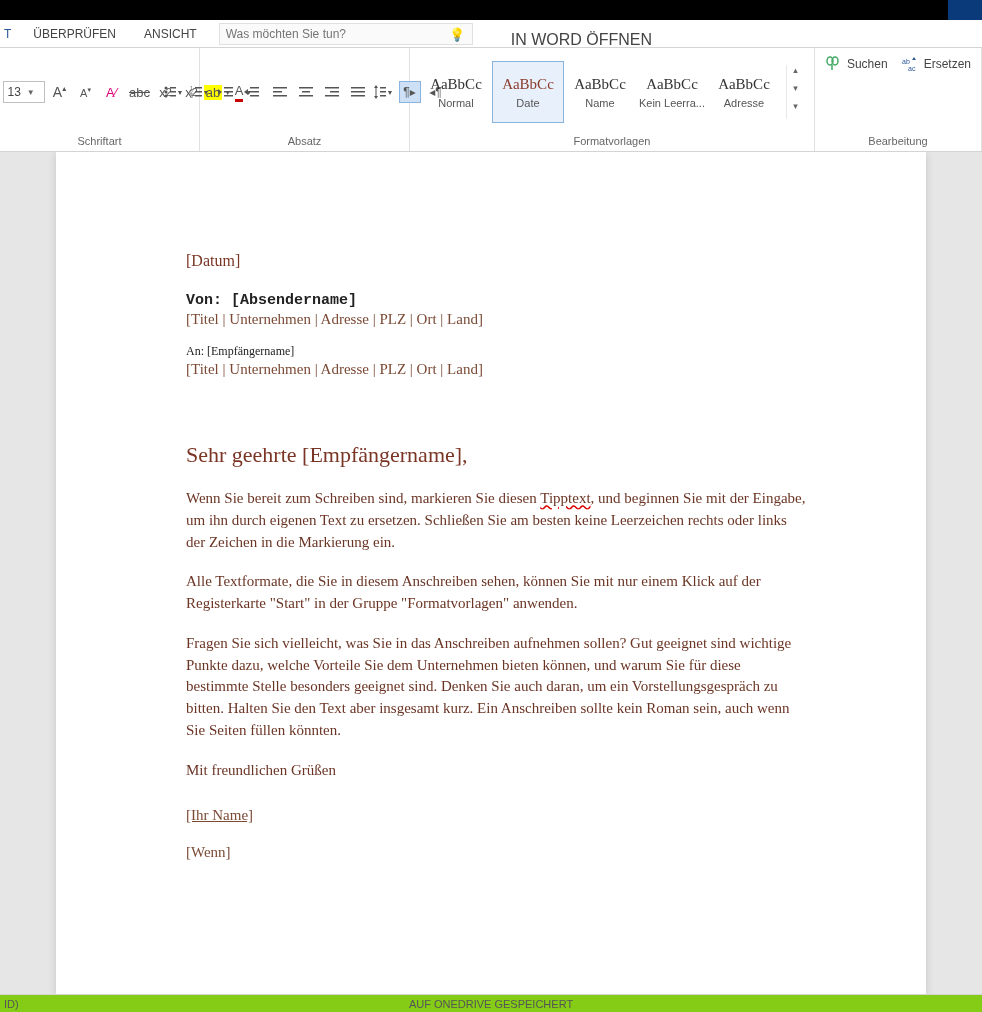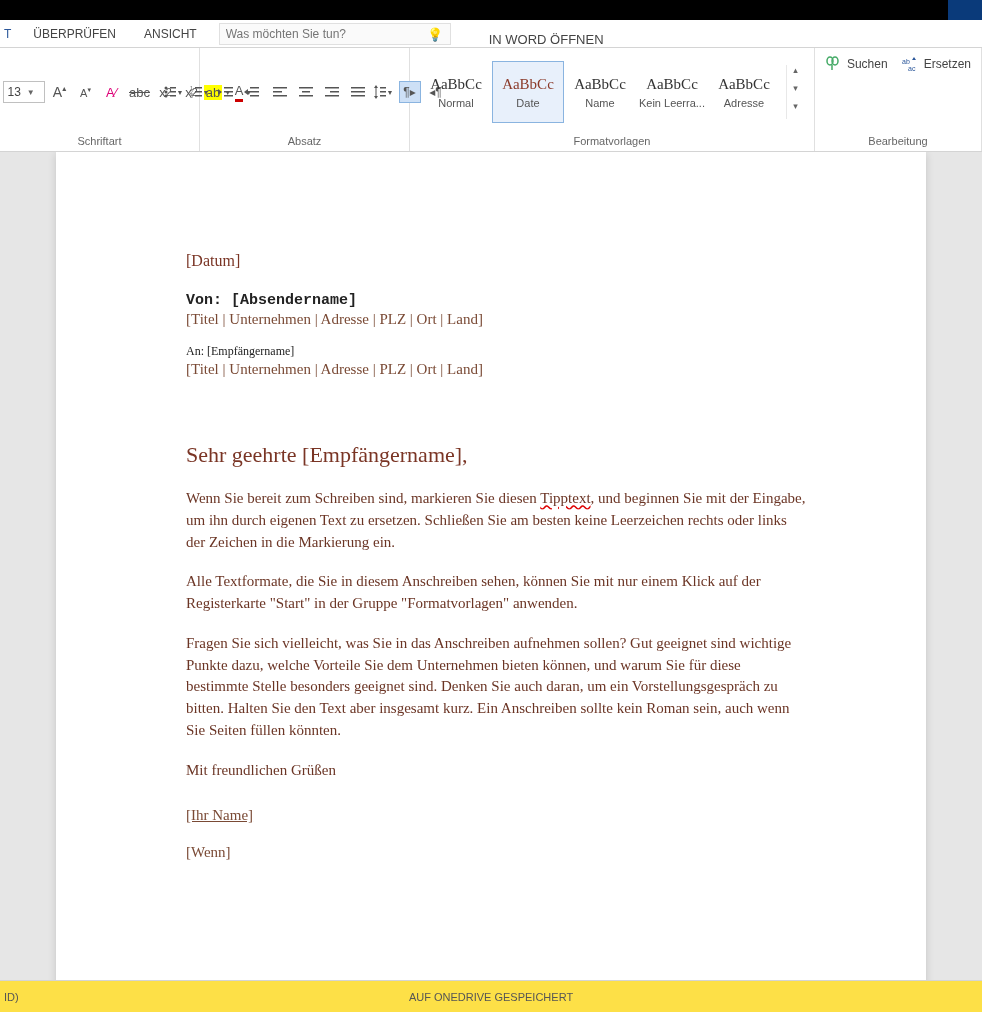--- a/index.html
+++ b/index.html
@@ -4,24 +4,24 @@
 <style>
   * { box-sizing: border-box; margin: 0; padding: 0; }
   body { font-family: "Segoe UI", Tahoma, sans-serif; font-size: 12px; background: #fff; width: 982px; height: 1012px; overflow: hidden; position: relative; }
   
   .topbar { height: 20px; background: #000; position: relative; }
   .topbar-right { position: absolute; right: 0; top: 0; width: 34px; height: 20px; background: #0a3a7a; }
   
   .tabs-row { height: 28px; background: #fff; border-bottom: 1px solid #d4d4d4; display: flex; align-items: center; padding: 0 0 0 0; }
   .tab { padding: 0 14px; height: 28px; line-height: 28px; font-size: 12px; color: #444; cursor: pointer; }
   .tab-first { padding-left: 4px; padding-right: 8px; color: #2b579a; }
-  .tell-me { display: flex; align-items: center; margin-left: 8px; background: #fafafa; border: 1px solid #e0e0e0; height: 22px; width: 232px; padding: 0 6px; position: relative; }
+  .tell-me { display: flex; align-items: center; margin-left: 8px; background: #fafafa; border: 1px solid #e0e0e0; height: 22px; width: 254px; padding: 0 6px; position: relative; }
   .tell-me input { border: none; outline: none; background: transparent; font-size: 12px; color: #777; width: 180px; }
   .bulb { position: absolute; right: 6px; top: 3px; font-size: 13px; color: #f5b800; }
-  .open-in { padding: 0 18px; height: 16px; line-height: 28px; font-size: 13px; color: #444; margin-left: 20px; }
+  .open-in { padding: 0 18px; height: 16px; line-height: 28px; font-size: 16px; color: #444; margin-left: 20px; }
   
   .ribbon { height: 104px; background: #fff; border-bottom: 1px solid #d4d4d4; display: flex; }
   .group { border-right: 1px solid #e0e0e0; display: flex; flex-direction: column; justify-content: space-between; padding: 4px 6px 0 6px; }
   .group-body { flex: 1; display: flex; flex-direction: row; justify-content: center; gap: 6px; }
   .group-label { text-align: center; font-size: 11px; color: #666; padding: 3px 0 4px 0; }
   .row { display: flex; align-items: center; gap: 4px; }
   .btn { width: 22px; height: 22px; display: flex; align-items: center; justify-content: center; border: 1px solid transparent; cursor: pointer; color: #555; font-size: 13px; }
   .btn.active { background: #cde0f6; border: 1px solid #8ab4e0; }
   .combo { height: 22px; border: 1px solid #c0c0c0; background: #fff; display: flex; align-items: center; padding: 0 4px; font-size: 12px; color: #444; }
   .combo .caret { margin-left: 6px; font-size: 8px; color: #666; }
@@ -45,21 +45,21 @@
   .doc-from-label { font-family: Liberation Mono, monospace; font-weight: bold; color: #222; font-size: 15px; }
   .doc-sub { font-size: 15px; color: #7a4a35; margin-top: 2px; margin-bottom: 16px; }
   .doc-to-label { font-family: Georgia, serif; font-weight: normal; color: #222; font-size: 12px; }
   
   .salutation { font-size: 22px; color: #7a3525; margin-top: 64px; margin-bottom: 20px; font-family: Georgia, serif; }
   .para { font-size: 15px; color: #6b3525; line-height: 1.45; margin-bottom: 18px; font-family: Georgia, serif; }
   .underline-red { text-decoration: underline; text-decoration-color: #d00; text-decoration-style: wavy; }
   .sig { font-size: 15px; color: #7a4a35; margin-top: 2px; }
   .sig2 { margin-top: 26px; text-decoration: underline; }
   
-  .statusbar { position: absolute; bottom: 0; left: 0; right: 0; height: 32px; background: #fde047; border-top: 1px solid #d4d4d4; font-size: 11px; color: #555; display: flex; align-items: center; }
+  .statusbar { position: absolute; bottom: 0; left: 0; right: 0; height: 18px; background: #84cc16; border-top: 1px solid #d4d4d4; font-size: 11px; color: #555; display: flex; align-items: center; }
   .status-left { padding-left: 4px; }
   .status-center { position: absolute; left: 50%; transform: translateX(-50%); }
   
   svg { display: block; }
 </style>
 </head>
 <body>
 
 <div class="topbar">
   <div class="topbar-right"></div>

